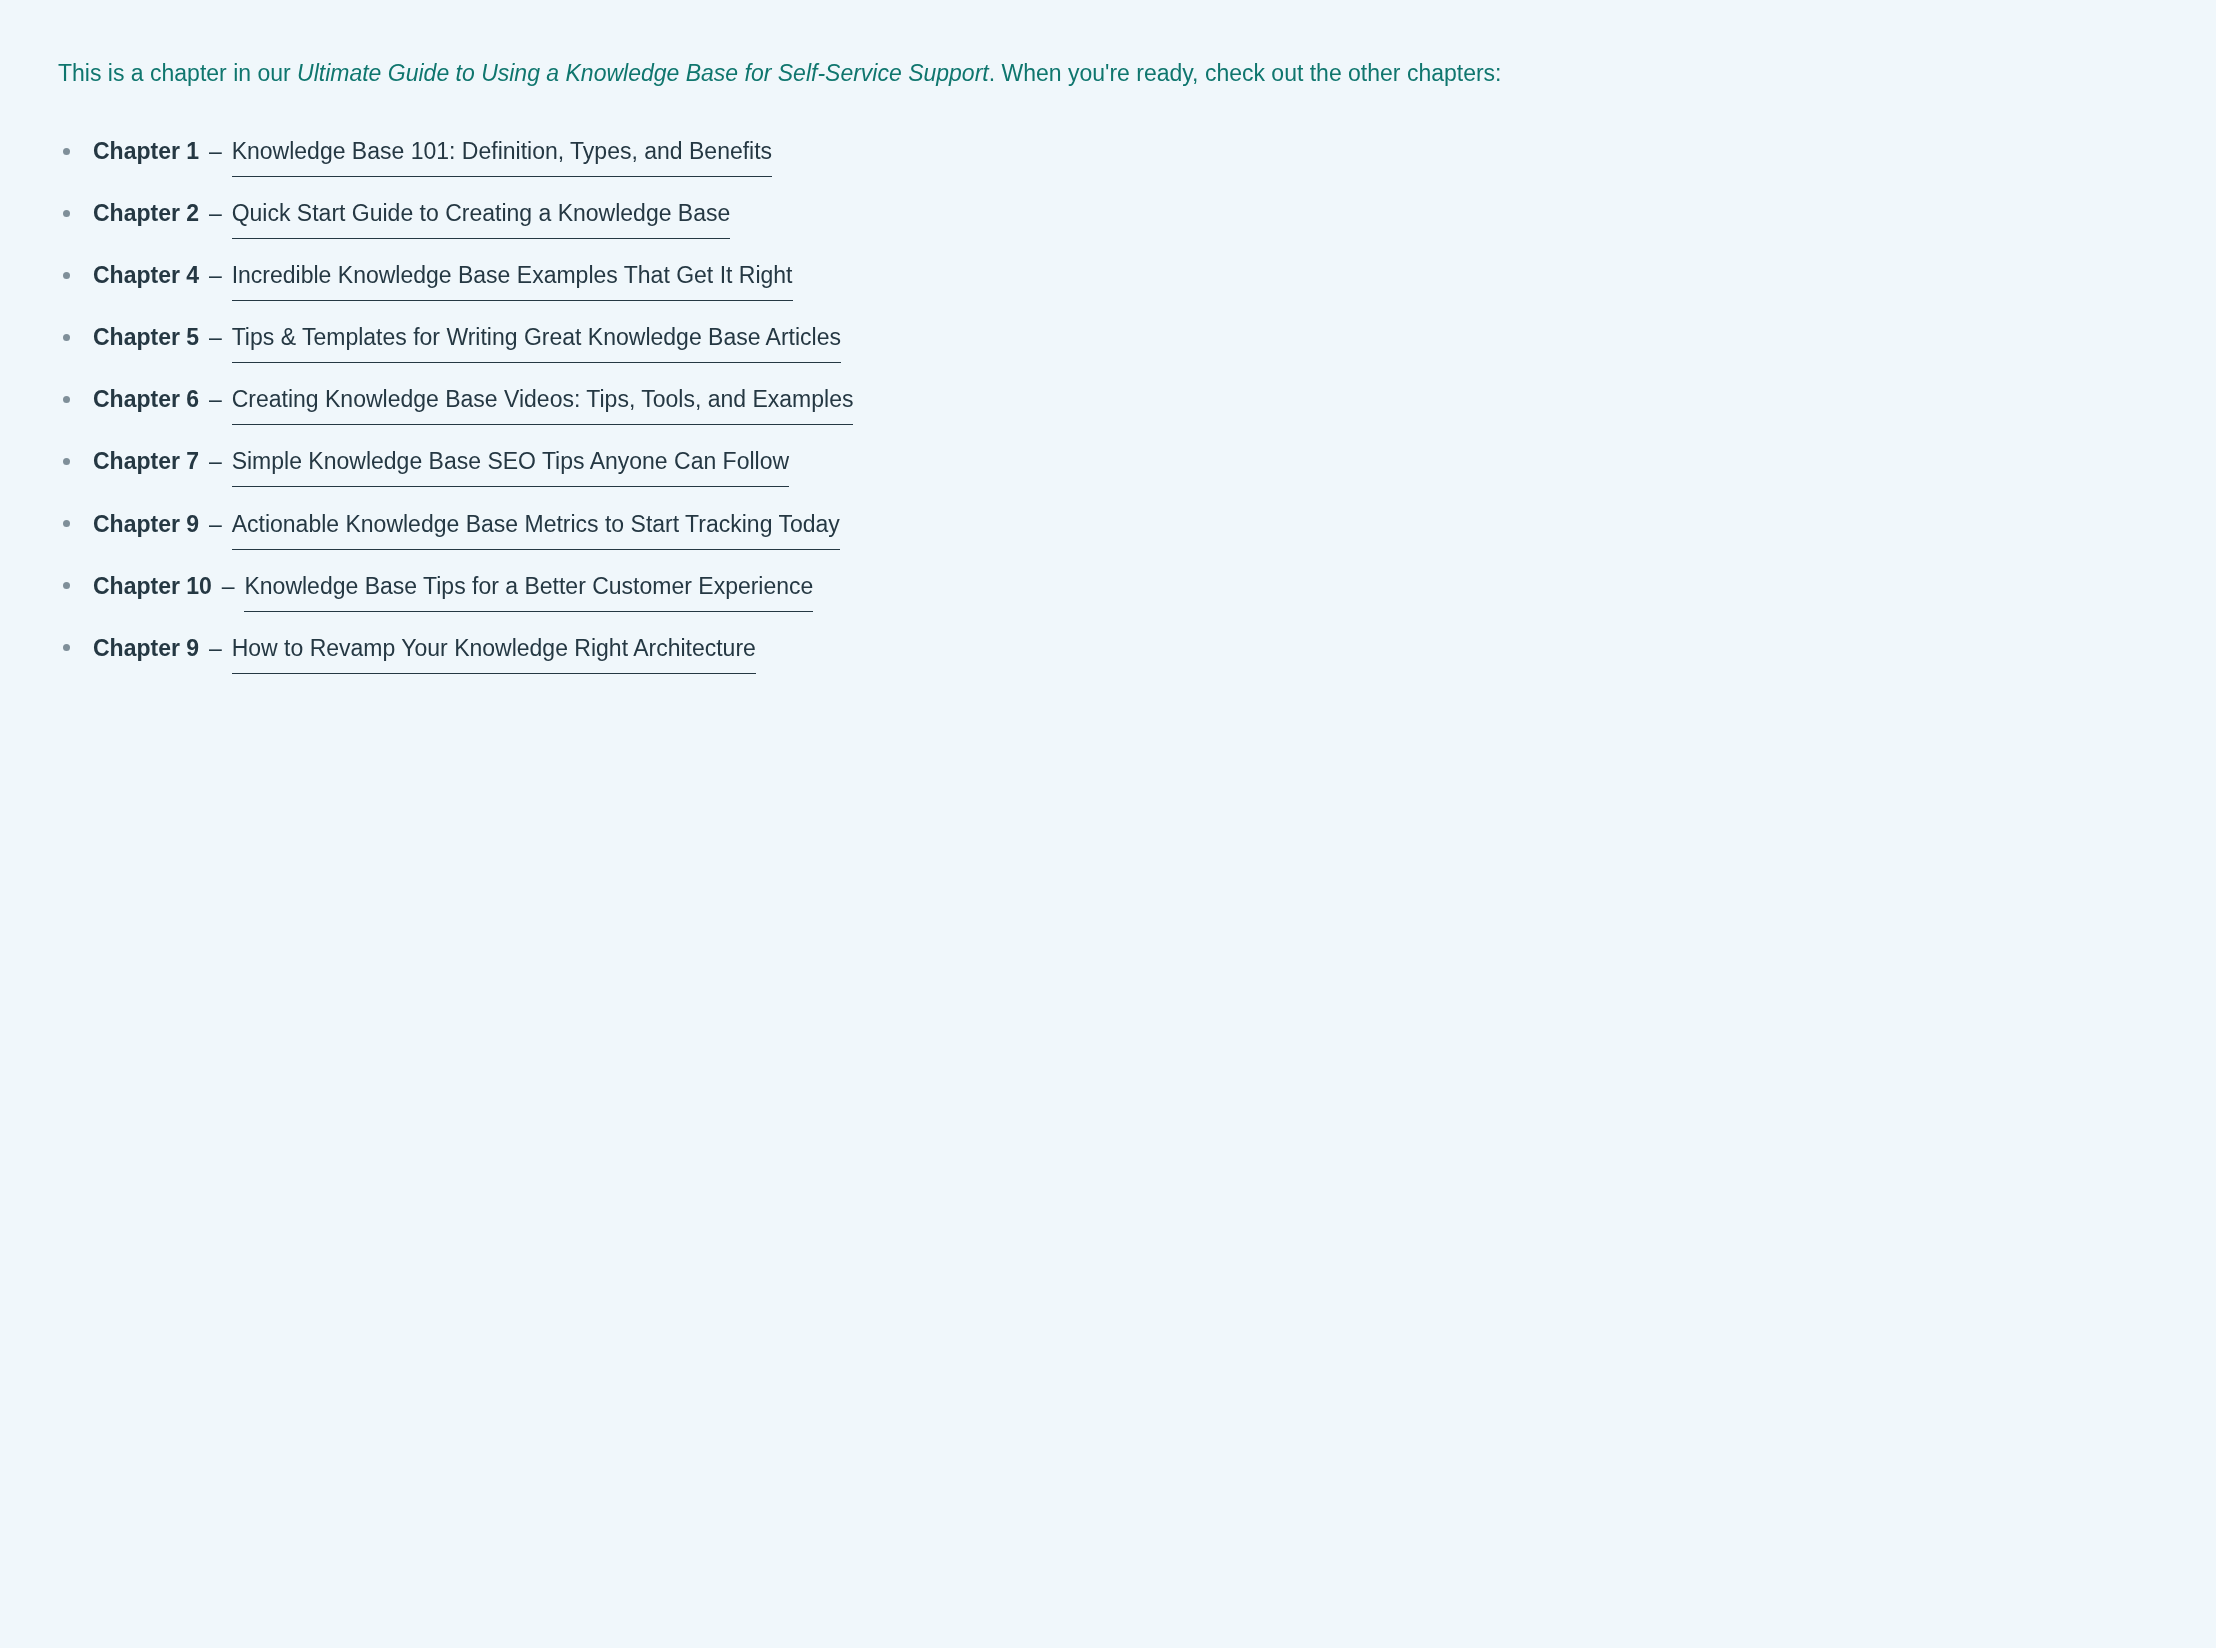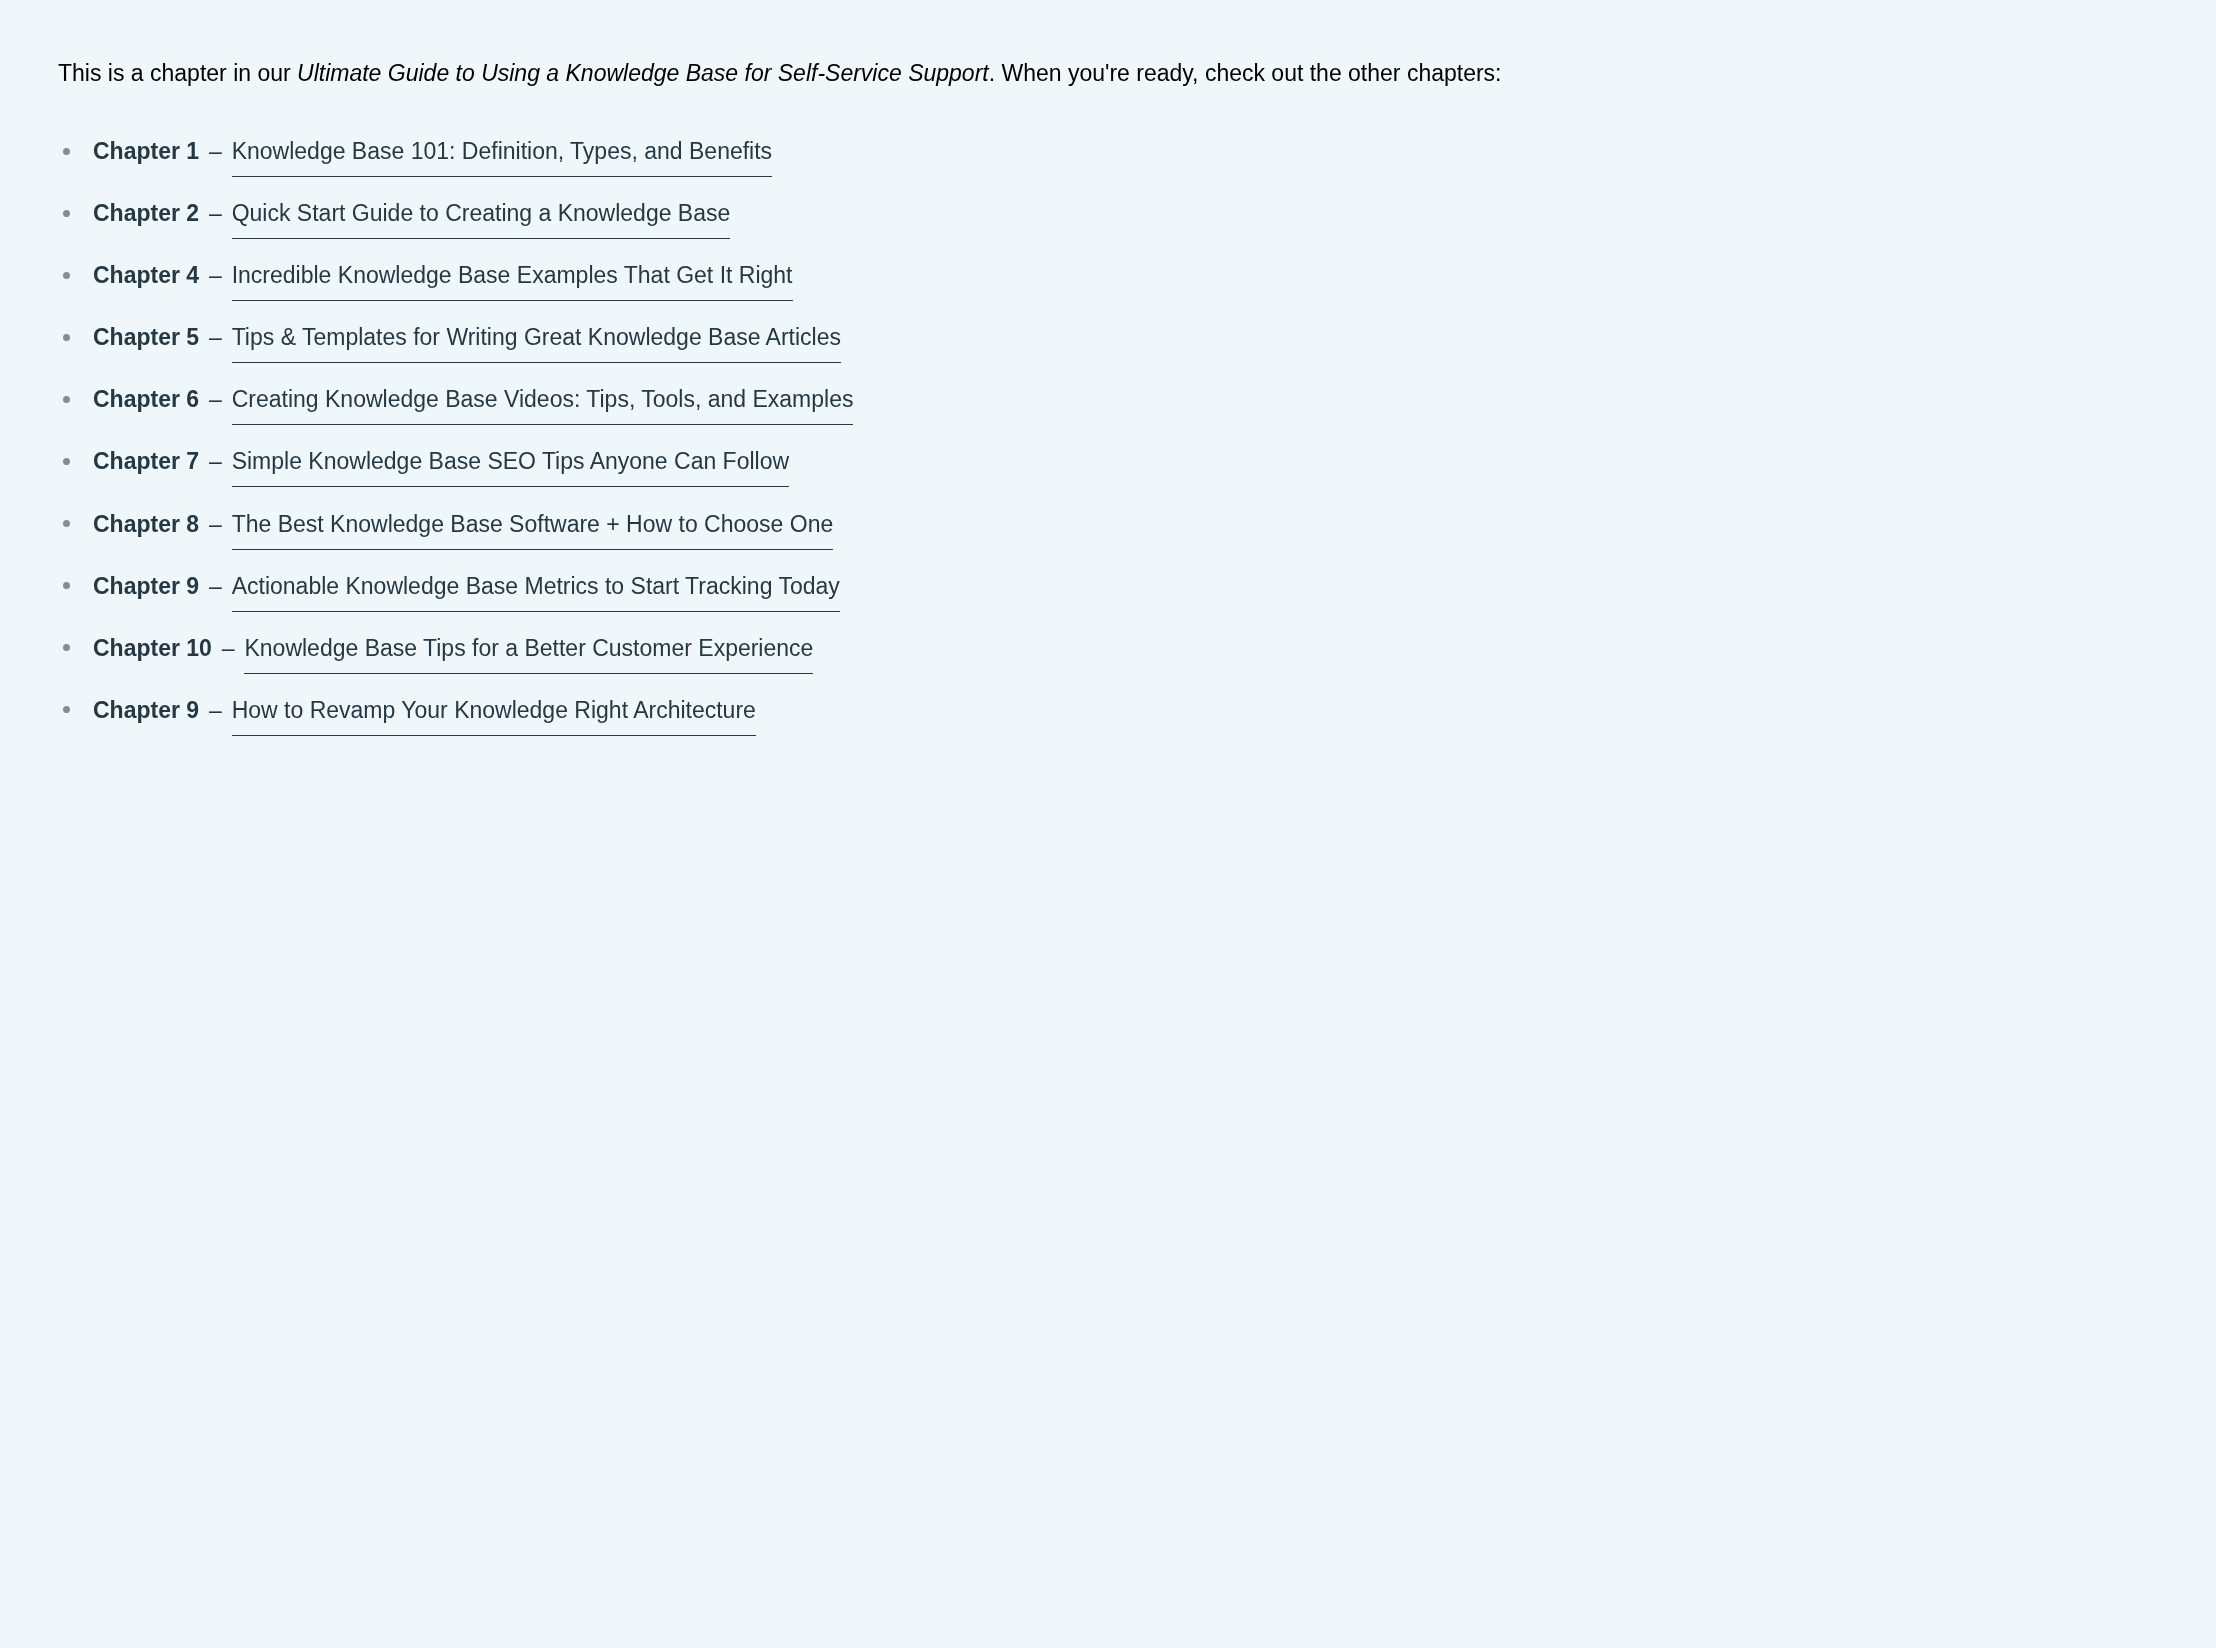--- a/index.html
+++ b/index.html
@@ -10,21 +10,21 @@
     body {
       font-family: -apple-system, BlinkMacSystemFont, "Segoe UI", Helvetica, Arial, sans-serif;
       background: #f0f7fb;
       color: #253843;
       padding: 53px 58px 44px 58px;
       font-size: 23px;
       line-height: 1.45;
     }
     .intro {
       margin-bottom: 43px;
-      color: #000000;
+      color: #0f766e;
       line-height: 1.75;
     }
     .intro .guide-title {
       font-style: italic;
     }
     ul.chapter-list {
       list-style: none;
       padding-left: 0;
     }
     ul.chapter-list li {
@@ -79,23 +79,20 @@
   <li>
     <span class="chapter-label">Chapter 5</span><span class="sep"> – </span><a href="#" class="chapter-link">Tips &amp; Templates for Writing Great Knowledge Base Articles</a>
   </li>
   <li>
     <span class="chapter-label">Chapter 6</span><span class="sep"> – </span><a href="#" class="chapter-link">Creating Knowledge Base Videos: Tips, Tools, and Examples</a>
   </li>
   <li>
     <span class="chapter-label">Chapter 7</span><span class="sep"> – </span><a href="#" class="chapter-link">Simple Knowledge Base SEO Tips Anyone Can Follow</a>
   </li>
   <li>
-    <span class="chapter-label">Chapter 8</span><span class="sep"> – </span><a href="#" class="chapter-link">The Best Knowledge Base Software + How to Choose One</a>
-  </li>
-  <li>
     <span class="chapter-label">Chapter 9</span><span class="sep"> – </span><a href="#" class="chapter-link">Actionable Knowledge Base Metrics to Start Tracking Today</a>
   </li>
   <li>
     <span class="chapter-label">Chapter 10</span><span class="sep"> – </span><a href="#" class="chapter-link">Knowledge Base Tips for a Better Customer Experience</a>
   </li>
   <li>
     <span class="chapter-label">Chapter 9</span><span class="sep"> – </span><a href="#" class="chapter-link">How to Revamp Your Knowledge Right Architecture</a>
   </li>
 </ul>
 

